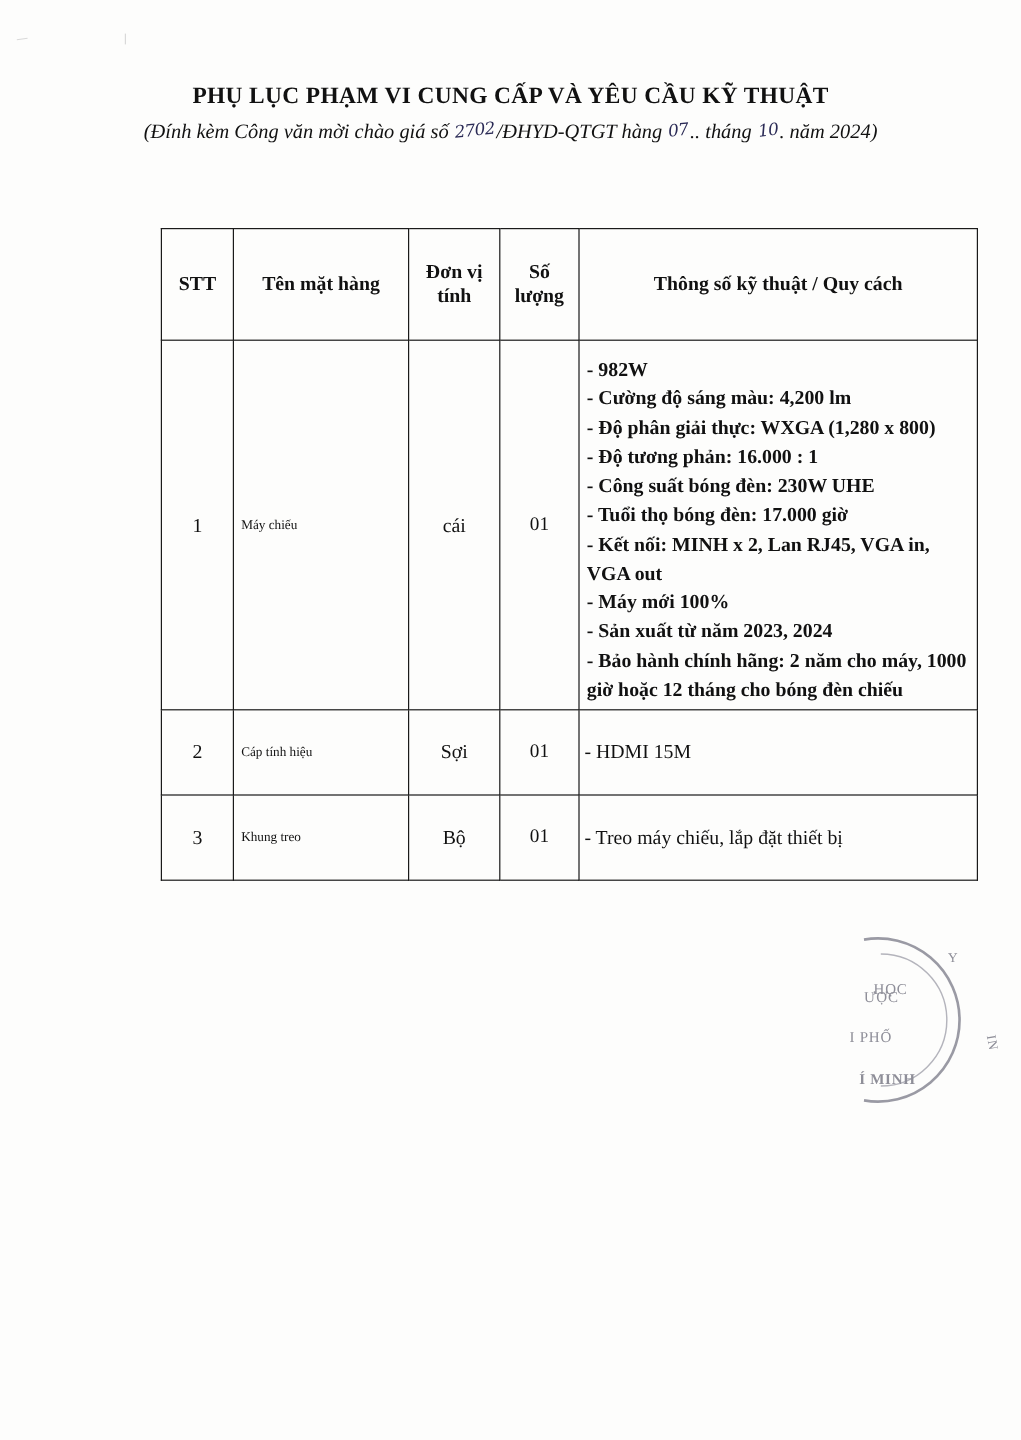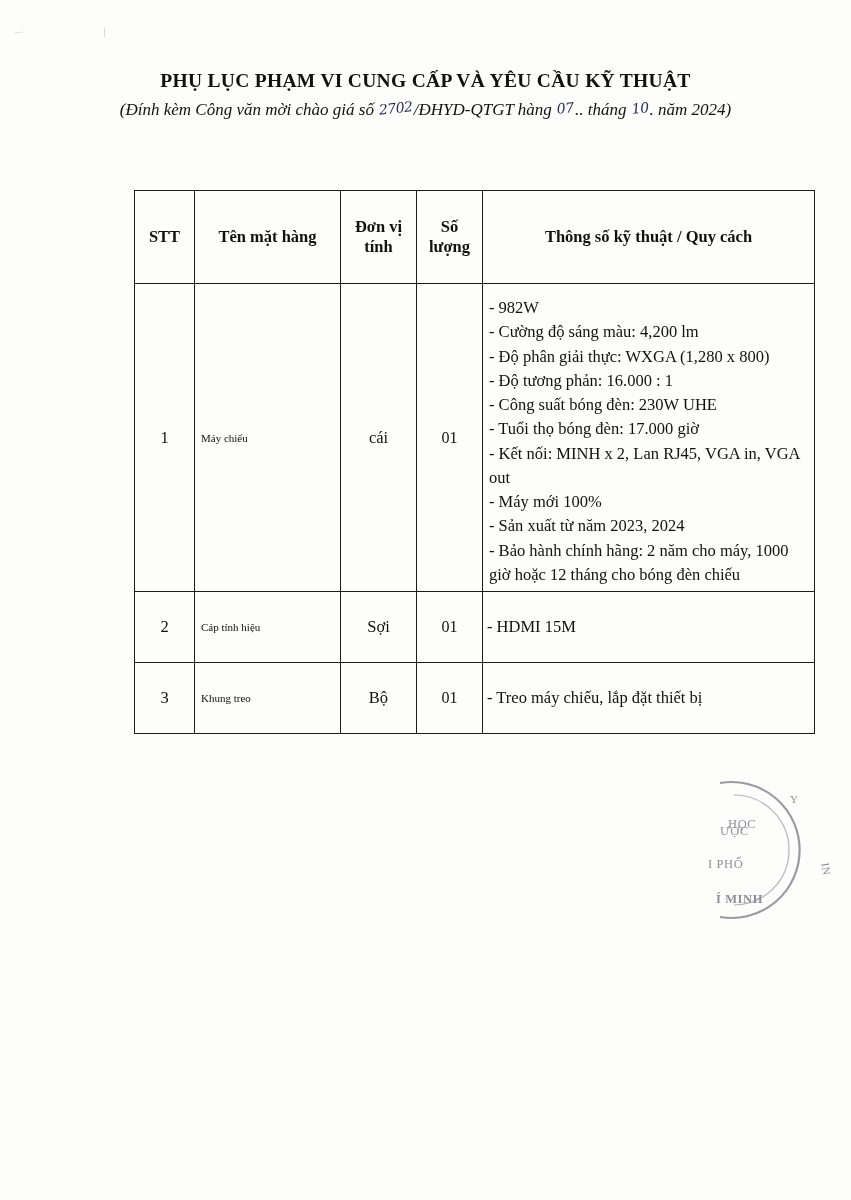--- a/index.html
+++ b/index.html
@@ -97,21 +97,21 @@
   td.name {
     font-size: 11px;
     padding-left: 14px;
   }
   td.spec-cell {
     font-size: 16.5px;
     line-height: 1.47;
     padding: 10px 8px 10px 10px;
     vertical-align: top;
   }
-  tr.row-projector td.spec-cell { padding-top: 12px; }
+  tr.row-projector td.spec-cell { padding-top: 12px; font-weight: bold; }
   tr.row-projector td.stt,
   tr.row-projector td.name,
   tr.row-projector td.unit,
   tr.row-projector td.qty { vertical-align: middle; }
 
   tr.row-cable td, tr.row-mount td { height: 62px; }
   tr.row-cable td.spec-cell,
   tr.row-mount td.spec-cell {
     vertical-align: middle;
     padding-left: 4px;

